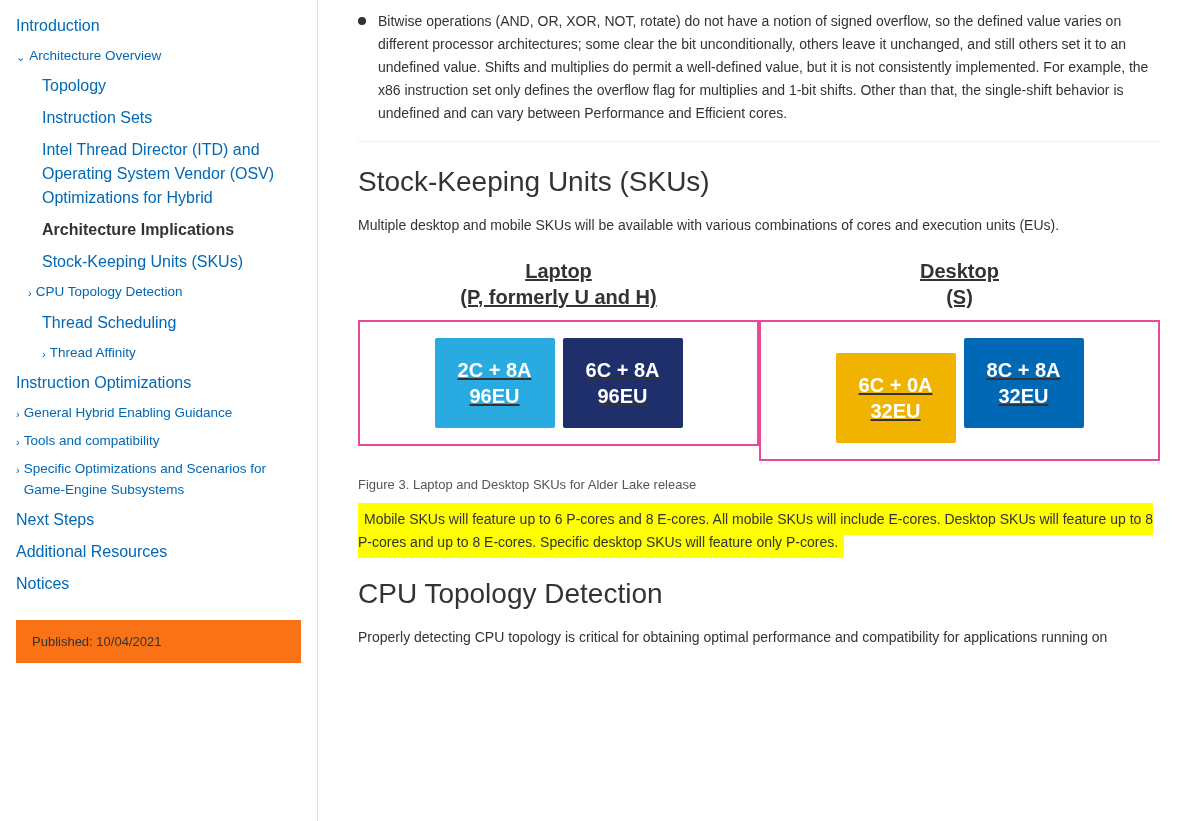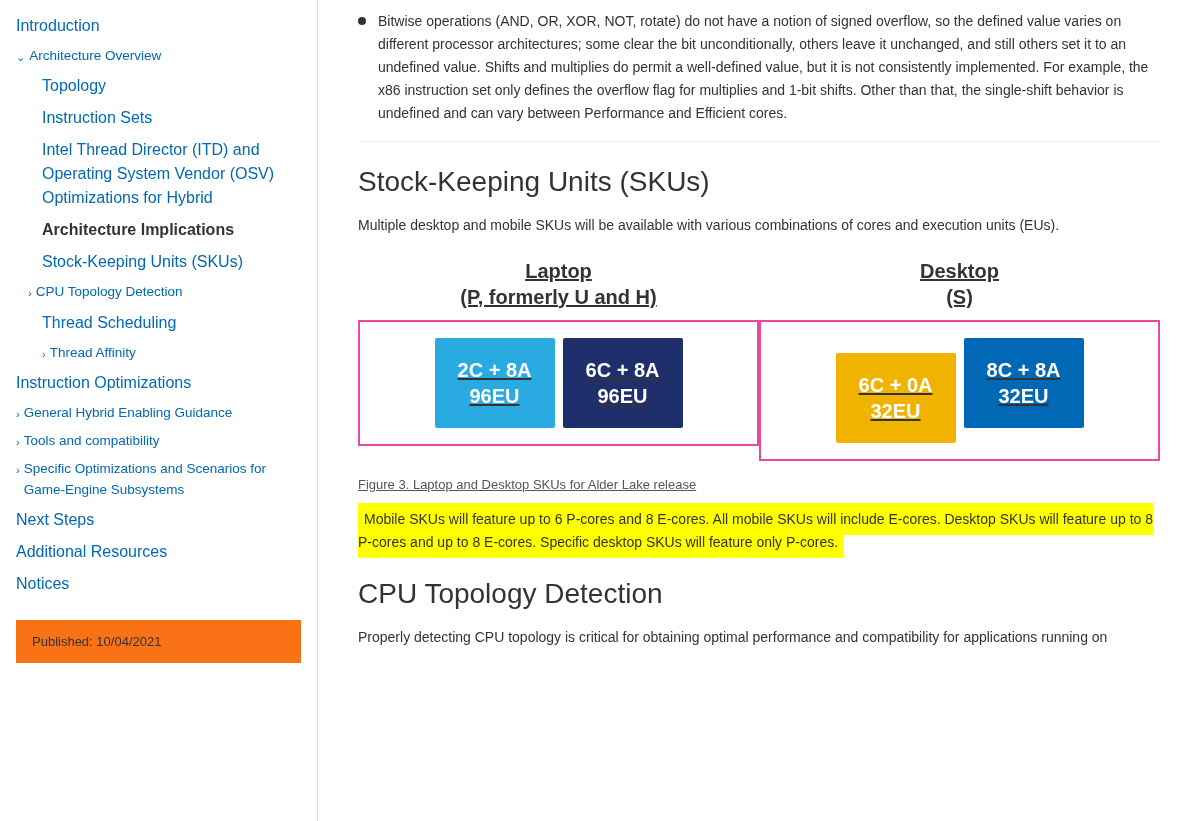--- a/index.html
+++ b/index.html
@@ -155,21 +155,20 @@
     }
     .sku-box.cyan { background: #29abe2; }
     .sku-box.dark-blue { background: #1e2f6b; }
     .sku-box.gold { background: #f0b400; margin-top: 15px; }
     .sku-box.blue { background: #0068b5; }
 
     .figure-caption {
       font-size: 13px;
       color: #555;
       margin: 12px 0 16px 0;
-      text-decoration: underline;
     }
     .highlight-box {
       background: #ffff00;
       padding: 8px 6px;
       font-size: 14px;
       line-height: 1.65;
       margin-bottom: 24px;
       display: inline;
     }
     .highlight-wrapper {

